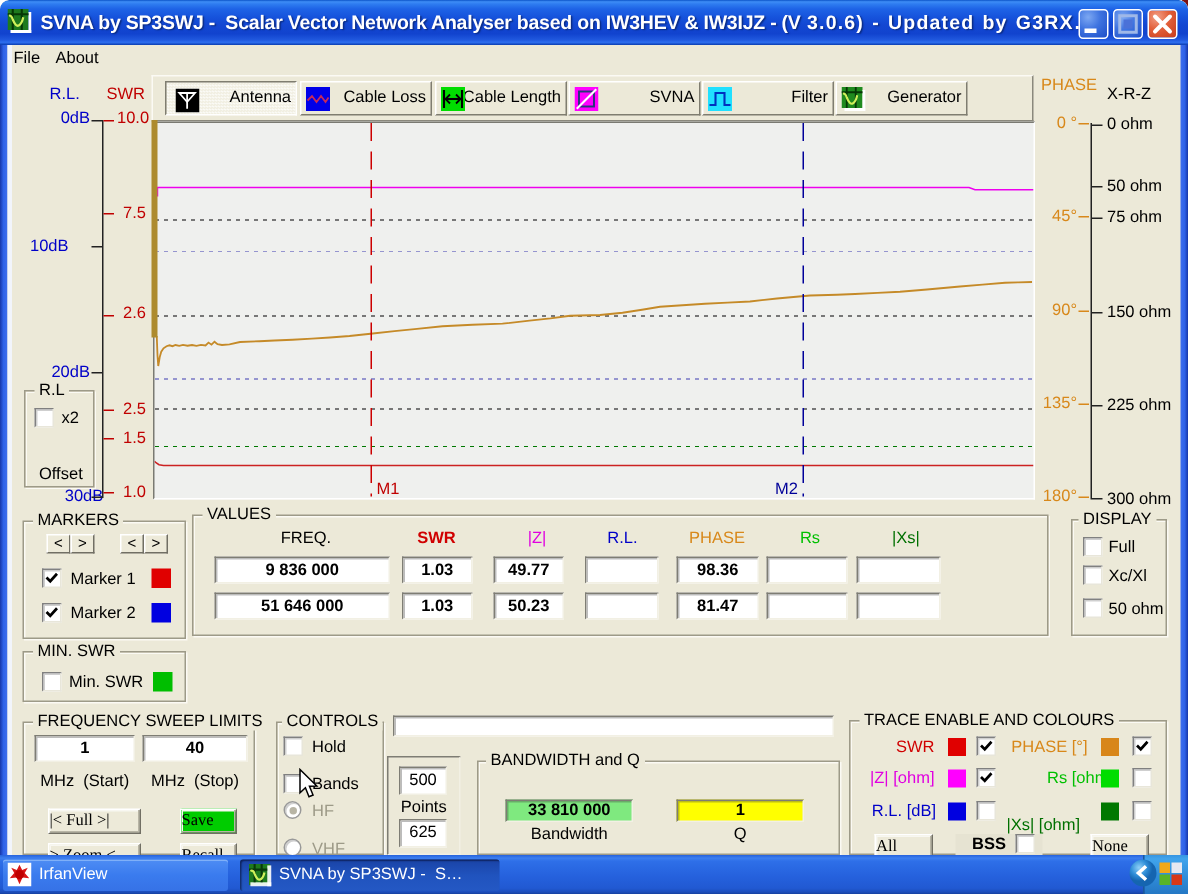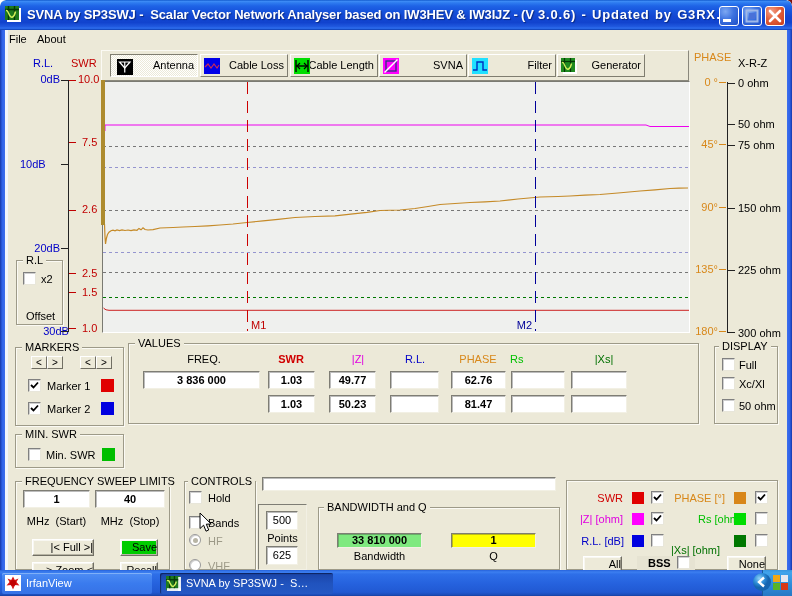--- a/index.html
+++ b/index.html
@@ -13,22 +13,22 @@
   background:linear-gradient(180deg,#0B53C8 0%,#3E8DF6 4%,#2E7CF0 9%,#1E63E6 20%,#1653DC 38%,#1347D2 55%,#1143CE 75%,#2059DF 89%,#2E6FF0 94%,#0A3CB0 100%);
   border-radius:6px 6px 0 0; }
 #titletext { position:absolute; left:27px; top:7px; color:#fff; font-weight:bold; font-size:13px;
   text-shadow:1px 1px 1px #0a2a80; white-space:nowrap; letter-spacing:-0.15px; }
 .tbtn { position:absolute; top:6px; width:20px; height:20px; border-radius:3px;
   border:1px solid #fff; }
 .tbtn.b { background:radial-gradient(circle at 30% 25%,#7DA8F2 0%,#3E73E0 45%,#1E4FC8 100%); }
 #btn-close { background:radial-gradient(circle at 30% 25%,#F2A088 0%,#E25F3A 45%,#C83C1C 100%); }
 .sunken { background:#fff; border:1px solid; border-color:#7E7D74 #F2F0E4 #F2F0E4 #7E7D74;
   box-shadow:inset 1px 1px 0 rgba(64,64,64,.35); }
-.btn3d { position:absolute; background:#EDEAD9; border:1px solid; text-align:right;
-  border-color:#FFFFFF #716F64 #716F64 #FFFFFF; box-shadow:inset -1px -1px 0 #B8B5A5, inset 1px 1px 0 #F8F7F1; }
+.btn3d { position:absolute; background:#EDEAD9; border:1px solid; text-align:left;
+  border-color:#FFFFFF #716F64 #716F64 #FFFFFF; box-shadow:inset -1px -1px 0 #B8B5A5, inset 1px 1px 0 #F8F7F1;font-family:Liberation Serif, serif; }
 .grp { position:absolute; border:1px solid #9D9A88; box-shadow:1px 1px 0 #FBFAF4, inset 1px 1px 0 #FBFAF4; }
 .grplbl { position:absolute; background:#ECE9D8; padding:0 3px; white-space:nowrap; height:12px; line-height:12px; }
 .lbl { position:absolute; white-space:nowrap; }
 .cb { position:absolute; width:13px; height:13px; background:#fff; border:1px solid;
   border-color:#808080 #E8E6DA #E8E6DA #808080; box-shadow:inset 1px 1px 0 rgba(96,96,96,.3); }
 .sq { position:absolute; width:13px; height:13px; }
 .spin { position:absolute; width:16px; height:13px; background:#EDEAD9; border:1px solid;
   border-color:#FFFFFF #716F64 #716F64 #FFFFFF; text-align:center; line-height:11px; font-size:10px; }
 .vbox { position:absolute; height:18px; background:#fff; border:1px solid;
   border-color:#7E7D74 #F2F0E4 #F2F0E4 #7E7D74; box-shadow:inset 1px 1px 0 rgba(64,64,64,.35);
@@ -225,29 +225,30 @@
   <div class="lbl" style="left:46px;top:449px">Min. SWR</div>
   <div class="sq" style="left:102px;top:448px;background:#00BE00"></div>
 
   <div class="grp" style="left:128px;top:343px;width:571px;height:81px"></div>
   <div class="grplbl" style="left:135px;top:337px">VALUES</div>
   <div class="lbl" style="left:174px;top:353px;width:60px;text-align:center">FREQ.</div>
   <div class="lbl" style="left:261px;top:353px;width:60px;text-align:center;color:#D00000;font-weight:bold">SWR</div>
   <div class="lbl" style="left:328px;top:353px;width:60px;text-align:center;color:#E000E0">|Z|</div>
   <div class="lbl" style="left:385px;top:353px;width:60px;text-align:center;color:#0000C8">R.L.</div>
   <div class="lbl" style="left:448px;top:353px;width:60px;text-align:center;color:#D8881A">PHASE</div>
-  <div class="lbl" style="left:510px;top:353px;width:60px;text-align:left;color:#00C000">Rs</div>
+  <div class="lbl" style="left:510px;top:353px;width:60px;text-align:center;color:#00C000">Rs</div>
   <div class="lbl" style="left:574px;top:353px;width:60px;text-align:center;color:#007000">|Xs|</div>
-  <div class="vbox" style="left:143px;top:371px;width:117px">3 836 000</div>
+  <div class="vbox" style="left:143px;top:371px;width:117px">9 836 000</div>
   <div class="vbox" style="left:268px;top:371px;width:47px">1.03</div>
   <div class="vbox" style="left:329px;top:371px;width:47px">49.77</div>
   <div class="vbox" style="left:390px;top:371px;width:49px"></div>
-  <div class="vbox" style="left:451px;top:371px;width:55px">62.76</div>
+  <div class="vbox" style="left:451px;top:371px;width:55px">98.36</div>
   <div class="vbox" style="left:511px;top:371px;width:54px"></div>
   <div class="vbox" style="left:571px;top:371px;width:56px"></div>
+  <div class="vbox" style="left:143px;top:395px;width:117px">51 646 000</div>
   <div class="vbox" style="left:268px;top:395px;width:47px">1.03</div>
   <div class="vbox" style="left:329px;top:395px;width:47px">50.23</div>
   <div class="vbox" style="left:390px;top:395px;width:49px"></div>
   <div class="vbox" style="left:451px;top:395px;width:55px">81.47</div>
   <div class="vbox" style="left:511px;top:395px;width:54px"></div>
   <div class="vbox" style="left:571px;top:395px;width:56px"></div>
 
   <div class="grp" style="left:714px;top:346px;width:64px;height:78px"></div>
   <div class="grplbl" style="left:719px;top:340px">DISPLAY</div>
   <div class="cb" style="left:722px;top:358px"></div>
@@ -288,20 +289,21 @@
   <div class="vbox" style="left:266px;top:546px;width:32px;height:19px;font-weight:normal;line-height:17px">625</div>
 
   <div class="grp" style="left:318px;top:507px;width:242px;height:63px"></div>
   <div class="grplbl" style="left:324px;top:501px">BANDWIDTH and Q</div>
   <div class="vbox" style="left:337px;top:533px;width:85px;height:15px;line-height:13px;background:#7FE97F">33 810 000</div>
   <div class="lbl" style="left:337px;top:550px;width:85px;text-align:center">Bandwidth</div>
   <div class="vbox" style="left:451px;top:533px;width:85px;height:15px;line-height:13px;background:#FFFF00">1</div>
   <div class="lbl" style="left:451px;top:550px;width:85px;text-align:center">Q</div>
 
   <div class="grp" style="left:566px;top:480px;width:212px;height:90px"></div>
+  <div class="grplbl" style="left:573px;top:474px">TRACE ENABLE AND COLOURS</div>
   <div class="lbl" style="left:573px;top:492px;width:50px;text-align:right;color:#D00000">SWR</div>
   <div class="sq" style="left:632px;top:492px;width:12px;height:12px;background:#E00000"></div>
   <div class="cb" style="left:651px;top:491px"><svg width="11" height="11" viewBox="0 0 11 11">
           <path d="M2,5 L4.5,7.5 L9,2.5" fill="none" stroke="#000" stroke-width="1.8"></path>
         </svg></div>
   <div class="lbl" style="left:665px;top:492px;width:60px;text-align:right;color:#D8881A">PHASE [°]</div>
   <div class="sq" style="left:734px;top:492px;width:12px;height:12px;background:#D8861A"></div>
   <div class="cb" style="left:755px;top:491px"><svg width="11" height="11" viewBox="0 0 11 11">
           <path d="M2,5 L4.5,7.5 L9,2.5" fill="none" stroke="#000" stroke-width="1.8"></path>
         </svg></div>

